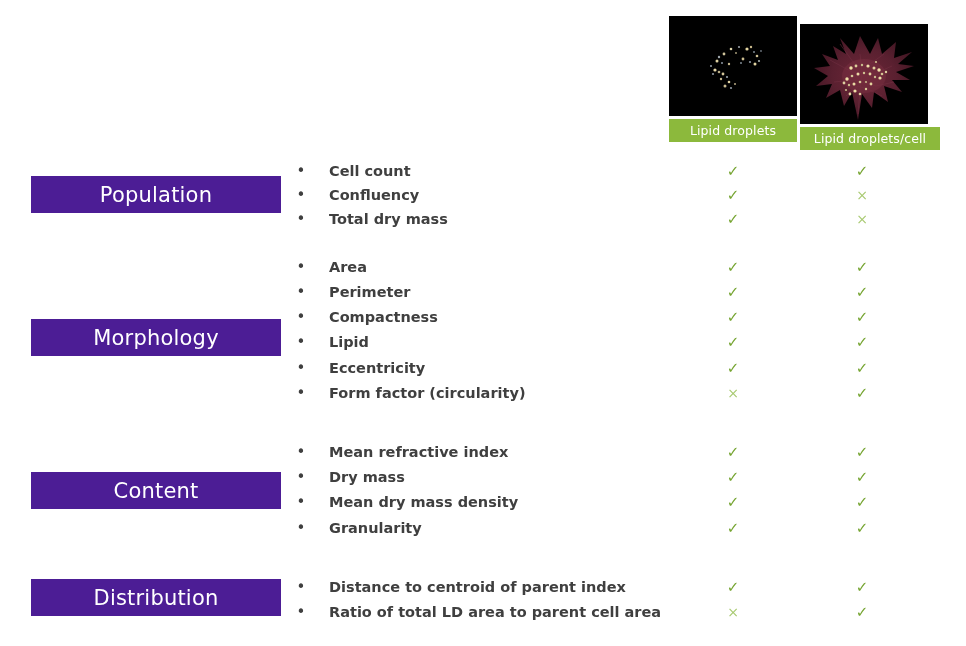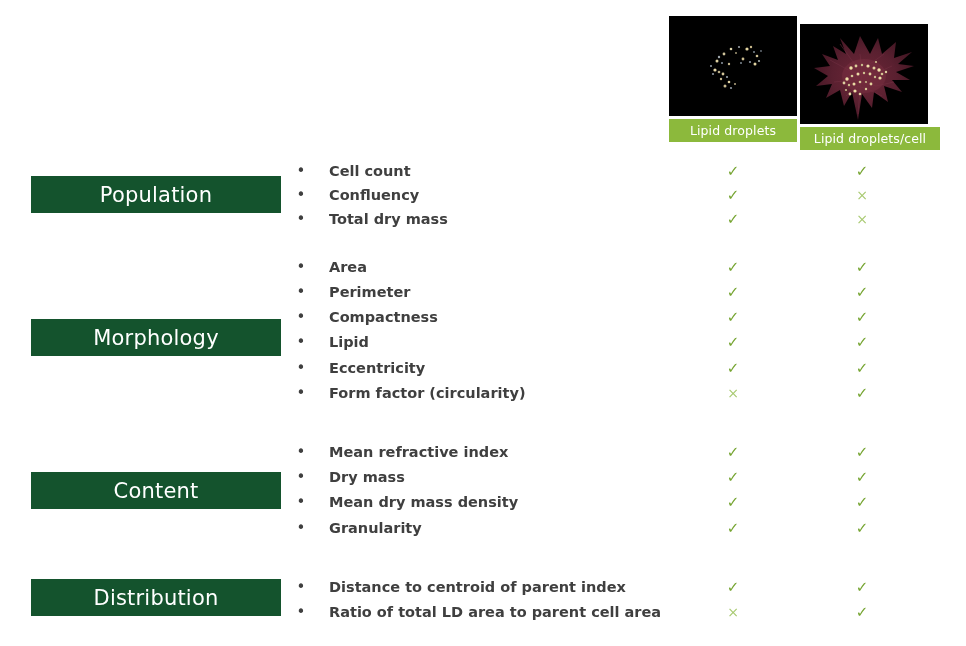--- a/index.html
+++ b/index.html
@@ -39,21 +39,21 @@
     letter-spacing: .1px;
     white-space: nowrap;
   }
 
   
   .group-chip {
     position: absolute;
     left: 31px;
     width: 250px;
     height: 37px;
-    background: #14532d;
+    background: #4c1d95;
     color: #ffffff;
     display: flex;
     align-items: center;
     justify-content: center;
     font-size: 21px;
     font-weight: 400;
     letter-spacing: .2px;
   }
 
   

